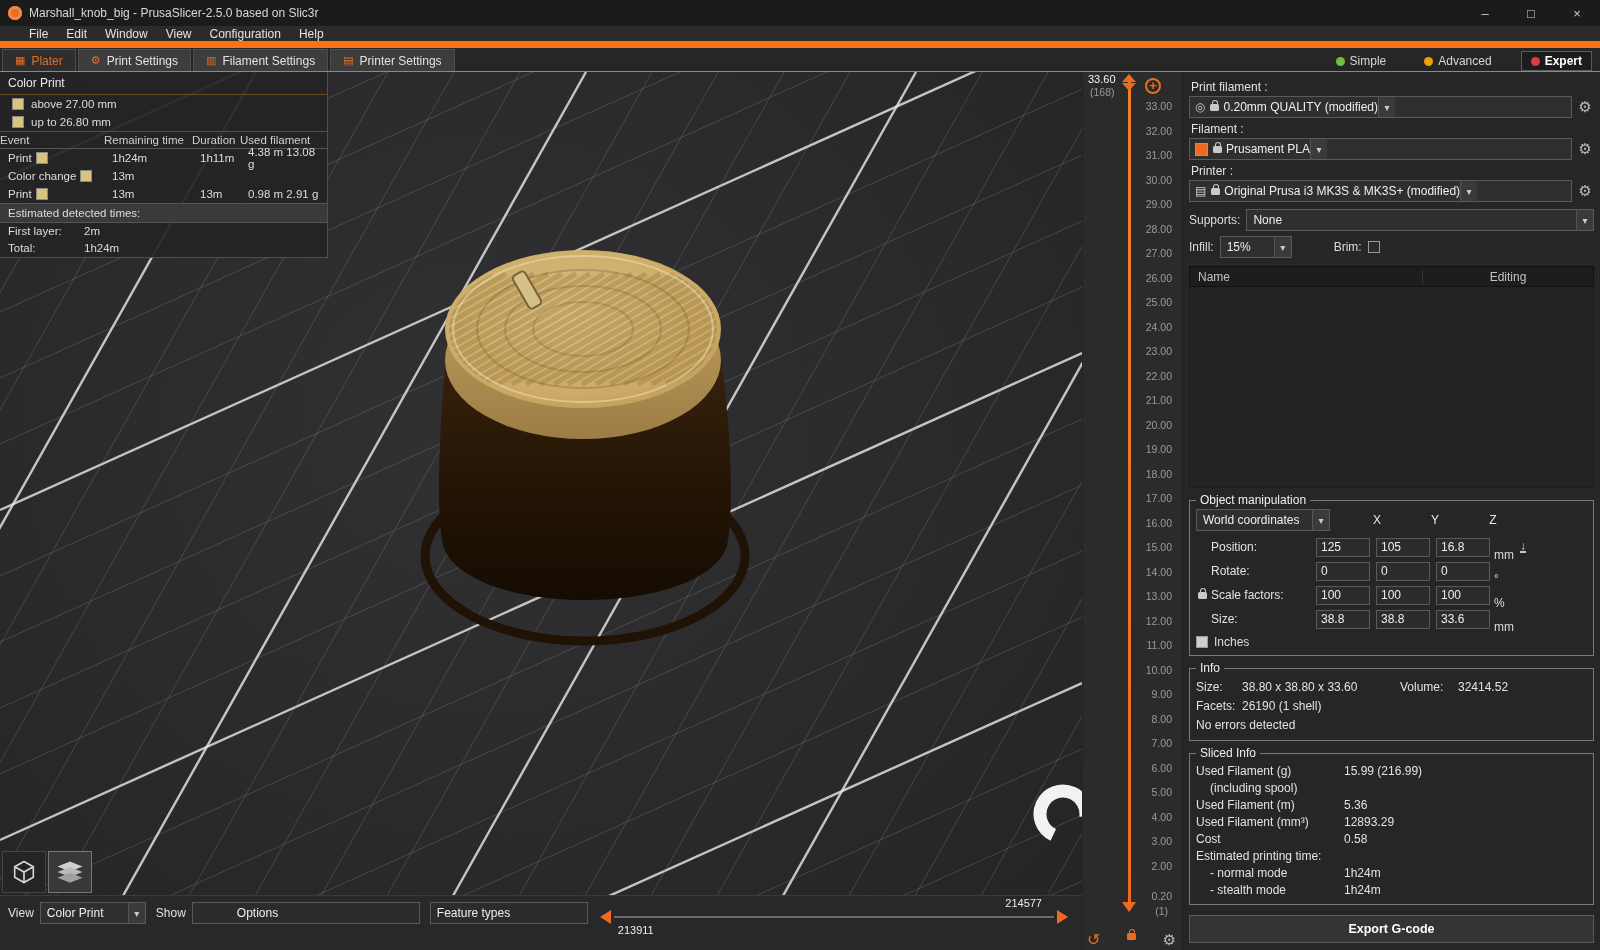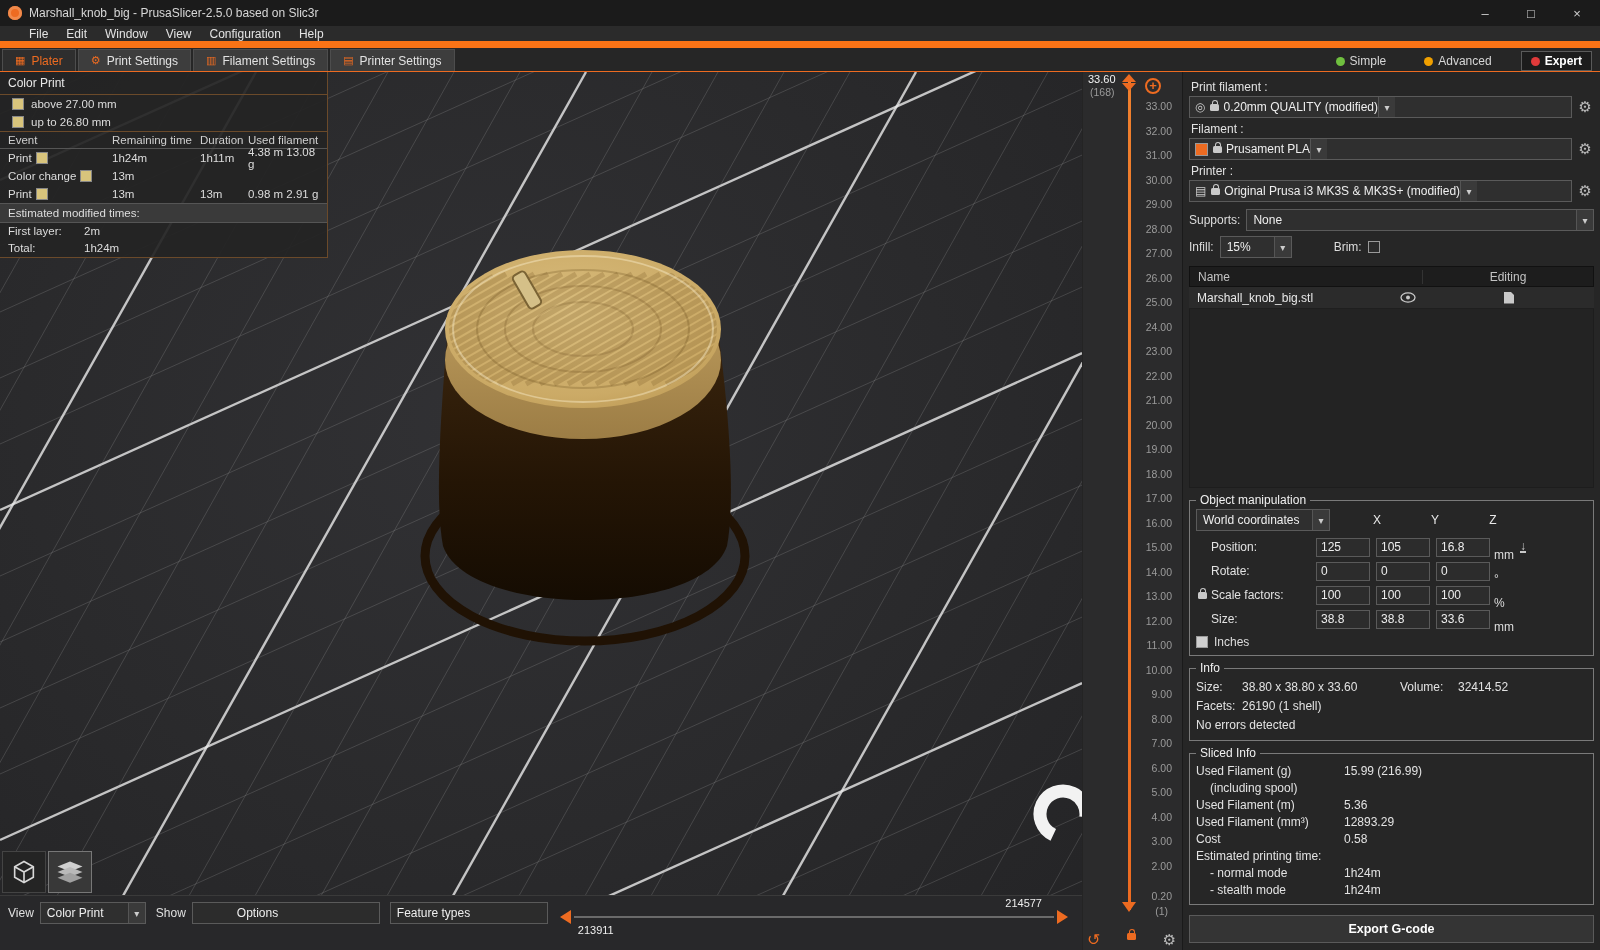--- a/index.html
+++ b/index.html
@@ -39,21 +39,21 @@
     background:radial-gradient(ellipse at 45% 40%, #313134 0%, #2a2a2c 55%, #242426 100%); overflow:hidden; }
   .viewport svg.scene { position:absolute; inset:0; }
 
   
   .cp-overlay { position:absolute; top:0; left:0; width:328px; background:rgba(36,36,36,0.93);
     border-right:1px solid #6b4a2a; border-bottom:1px solid #6b4a2a; font-size:11.5px; z-index:5; }
   .cp-title { padding:4px 8px; font-size:12px; color:#e8e8e8; border-bottom:1px solid #6b4a2a; }
   .cp-legend-row { display:flex; align-items:center; gap:7px; padding:2px 8px 2px 12px; height:18px; }
   .swatch { width:12px; height:12px; border:1px solid #888; display:none; }
   .swatch.show { display:inline-block; }
-  .cp-table-head { display:flex; padding:2px 8px; color:#cfcfcf; border-top:1px solid #6b4a2a;
+  .cp-table-head { display:flex; padding:2px 0; color:#cfcfcf; border-top:1px solid #6b4a2a;
     border-bottom:1px solid #555; }
   .cp-row { display:flex; align-items:center; padding:2px 8px; height:18px; }
   .cp-c1 { width:104px; display:flex; align-items:center; gap:4px; }
   .cp-c2 { width:88px; }
   .cp-c3 { width:48px; }
   .cp-c4 { flex:1; }
   .cp-section { background:#3a3a3a; padding:3px 8px; border-top:1px solid #555; border-bottom:1px solid #555; }
   .cp-kv { display:flex; padding:2px 8px; height:17px; }
   .cp-kv .k { width:76px; }
 
@@ -416,21 +416,21 @@
             <div class="cp-row">
             <span class="cp-c1">
                 <span>Print</span>
                 <span class="swatch show" style="background: rgb(216, 196, 124);"></span>
               </span>
             <span class="cp-c2">13m</span>
             <span class="cp-c3">13m</span>
             <span class="cp-c4">0.98 m  2.91 g</span>
           </div>
           </div>
-        <div class="cp-section">Estimated modified times:</div>
+        <div class="cp-section">Estimated detected times:</div>
         <div class="cp-kv">
           <span class="k">First layer:</span>
           <span>2m</span>
         </div>
         <div class="cp-kv">
           <span class="k">Total:</span>
           <span>1h24m</span>
         </div>
       </div>
 
@@ -450,21 +450,21 @@
         </div>
       </div>
 
       <div class="bottom-bar">
         <span class="bb-label">View</span>
         <div class="selectbox bb-select">
           <span class="ctext">Color Print</span>
           <span class="carrow">▾</span>
         </div>
         <span class="bb-label">Show</span>
-        <input class="bb-input" style="width: 188px; padding-left: 44px;" value="Options">
+        <input class="bb-input" style="width: 228px; padding-left: 44px;" value="Options">
         <input class="bb-input" style="width: 158px;" value="Feature types">
         <div class="gslider">
           <div class="gs-track"></div>
           <div class="gs-arrow-l"></div>
           <div class="gs-arrow-r"></div>
           <span class="gs-max">214577</span>
           <span class="gs-min">213911</span>
         </div>
       </div>
     </div>
@@ -570,33 +570,20 @@
           <span class="carrow">▾</span>
         </div>
         <span style="margin-left:36px">Brim:</span>
         <span class="checkbox"></span>
       </div>
 
       <div class="obj-head">
         <span class="h1">Name</span>
         <span class="h2">Editing</span>
       </div>
-      <div>
-
-      <div class="obj-row">
-          <span class="nm">Marshall_knob_big.stl</span>
-          <svg class="eye" width="16" height="11" viewBox="0 0 16 11">
-            <ellipse cx="8" cy="5.5" rx="7" ry="4.6" fill="none" stroke="#c9c9c9" stroke-width="1.3"></ellipse>
-            <circle cx="8" cy="5.5" r="2" fill="#c9c9c9"></circle>
-          </svg>
-          <span class="edit">
-              <span class="pageicon"></span>
-            </span>
-        </div>
-        </div>
       <div class="obj-list"></div>
 
       <fieldset class="panelbox">
         <span class="legendlbl">Object manipulation</span>
         <div class="om-head">
           <div class="selectbox om-select">
             <span class="ctext">World coordinates</span>
             <span class="carrow">▾</span>
           </div>
           <span class="om-col">X</span>

